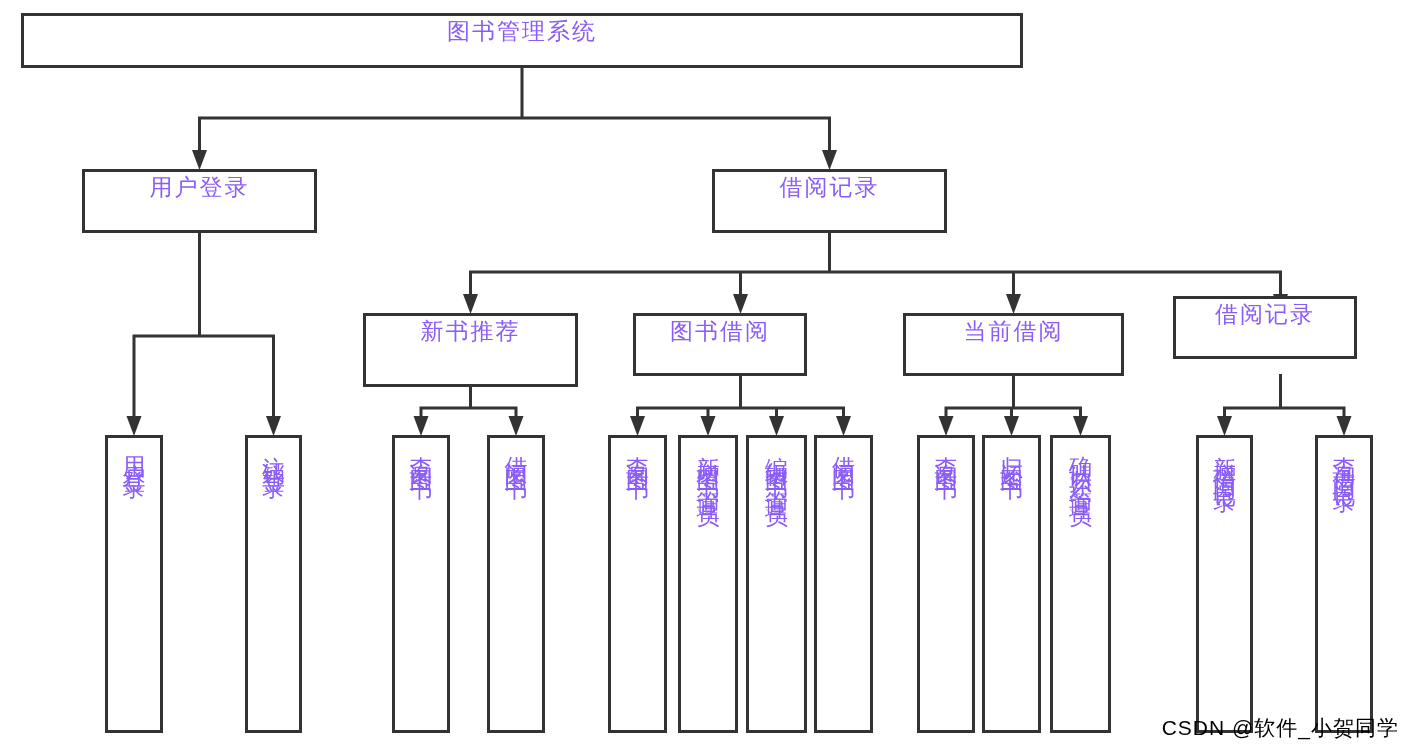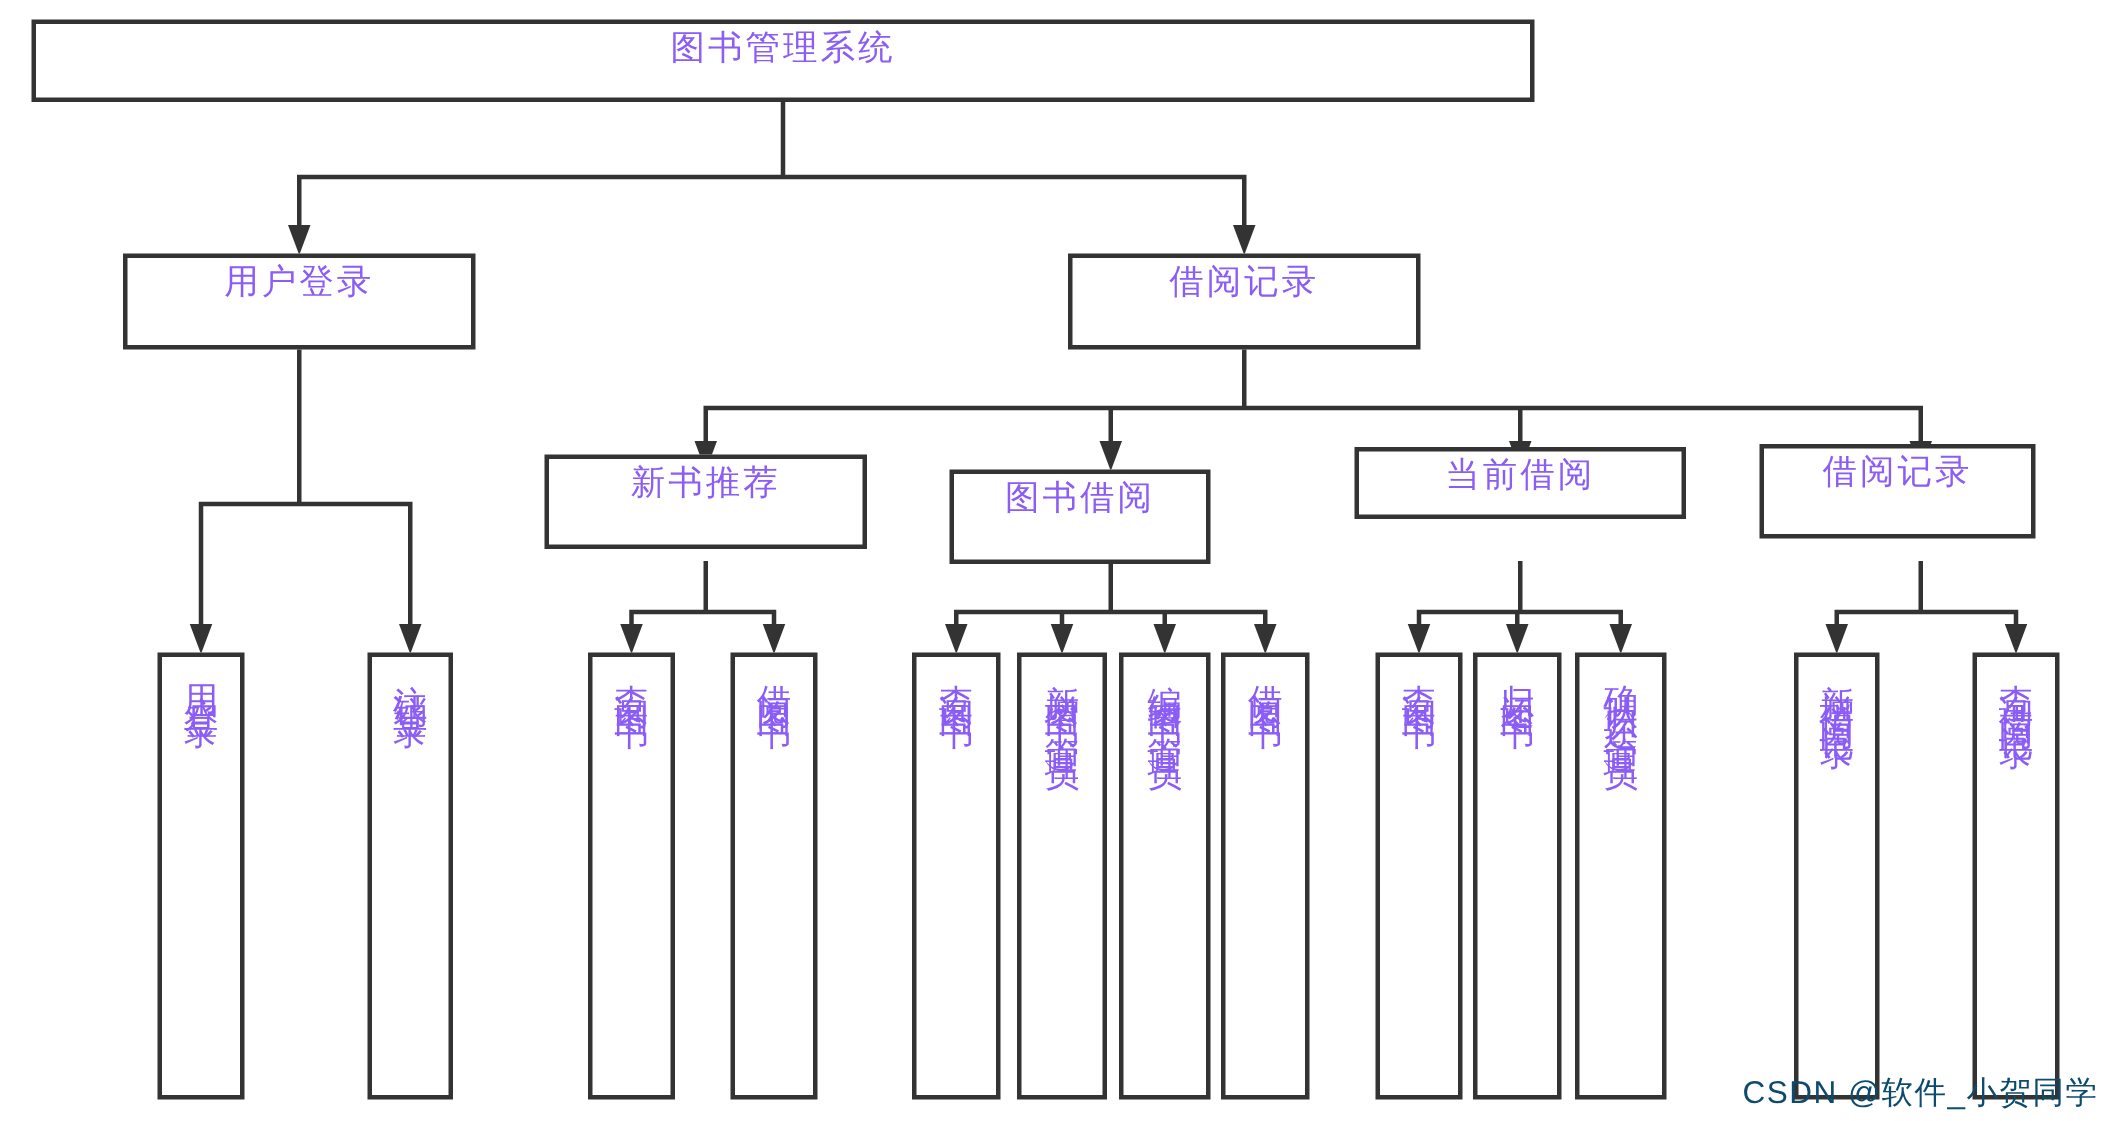--- a/index.html
+++ b/index.html
@@ -33,21 +33,21 @@
     font-size: 23px;
     letter-spacing: 7px;
     line-height: 1;
   }
   .watermark {
     position: absolute;
     right: 6px;
     bottom: 5px;
     font-size: 21px;
     letter-spacing: 1px;
-    color: #0c4a6e;
+    color: #000000;
     z-index: 3;
     white-space: nowrap;
   }
 </style>
 </head>
 <body>
 
 <div id="canvas">
   <svg id="edges" xmlns="http://www.w3.org/2000/svg" width="1405" height="747">
       <path d="M 522 66 L 522 118 M 198 118 L 831 118 M 199.5 118 L 199.5 154 M 829.5 118 L 829.5 154" fill="none" stroke="#333333" stroke-width="3"></path>
@@ -80,27 +80,27 @@
   <div class="watermark">CSDN @软件_小贺同学</div>
 <div class="node h" style="left: 21px; top: 13px; width: 1002px; height: 55px;">
       <span class="lbl">图书管理系统</span>
     </div>
     <div class="node h" style="left: 82px; top: 169px; width: 235px; height: 64px;">
       <span class="lbl">用户登录</span>
     </div>
     <div class="node h" style="left: 712px; top: 169px; width: 235px; height: 64px;">
       <span class="lbl">借阅记录</span>
     </div>
-    <div class="node h" style="left: 363px; top: 303px; width: 215px; height: 63px;">
+    <div class="node h" style="left: 363px; top: 313px; width: 215px; height: 74px;">
       <span class="lbl">新书推荐</span>
     </div>
     <div class="node h" style="left: 633px; top: 313px; width: 174px; height: 63px;">
       <span class="lbl">图书借阅</span>
     </div>
-    <div class="node h" style="left: 903px; top: 298px; width: 221px; height: 48px;">
+    <div class="node h" style="left: 903px; top: 313px; width: 221px; height: 63px;">
       <span class="lbl">当前借阅</span>
     </div>
     <div class="node h" style="left: 1173px; top: 296px; width: 184px; height: 63px;">
       <span class="lbl">借阅记录</span>
     </div>
     <div class="node v" style="left: 105px; top: 435px; width: 58px; height: 298px;">
       <span class="lbl">用户登录</span>
     </div>
     <div class="node v" style="left: 245px; top: 435px; width: 57px; height: 298px;">
       <span class="lbl">注销登录</span>

